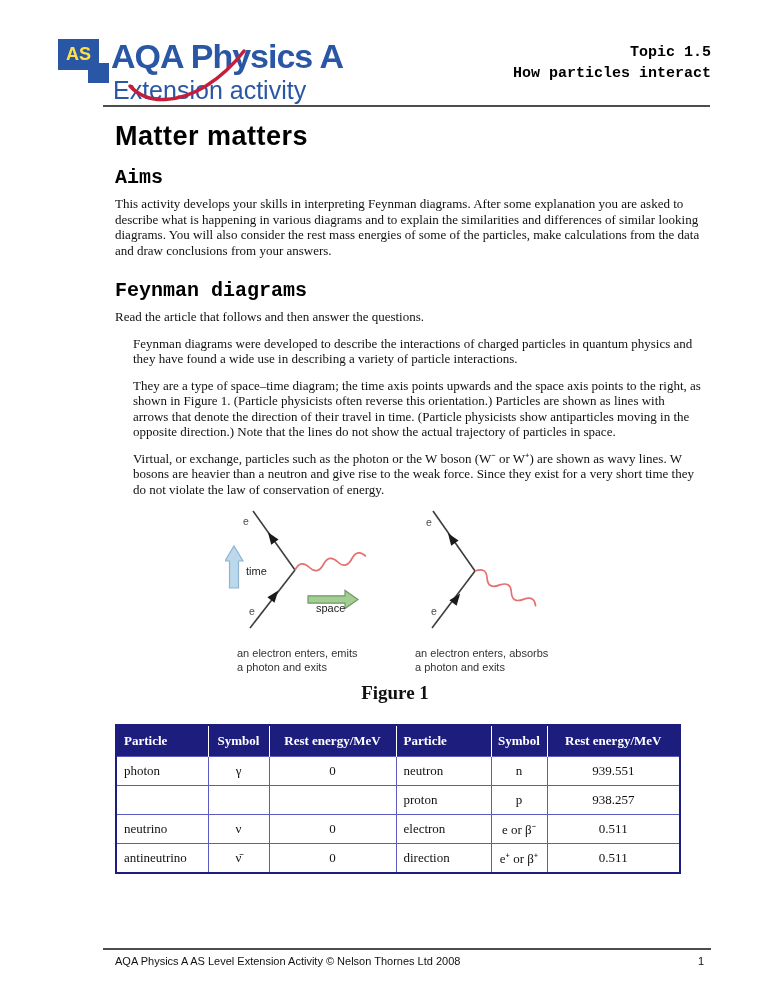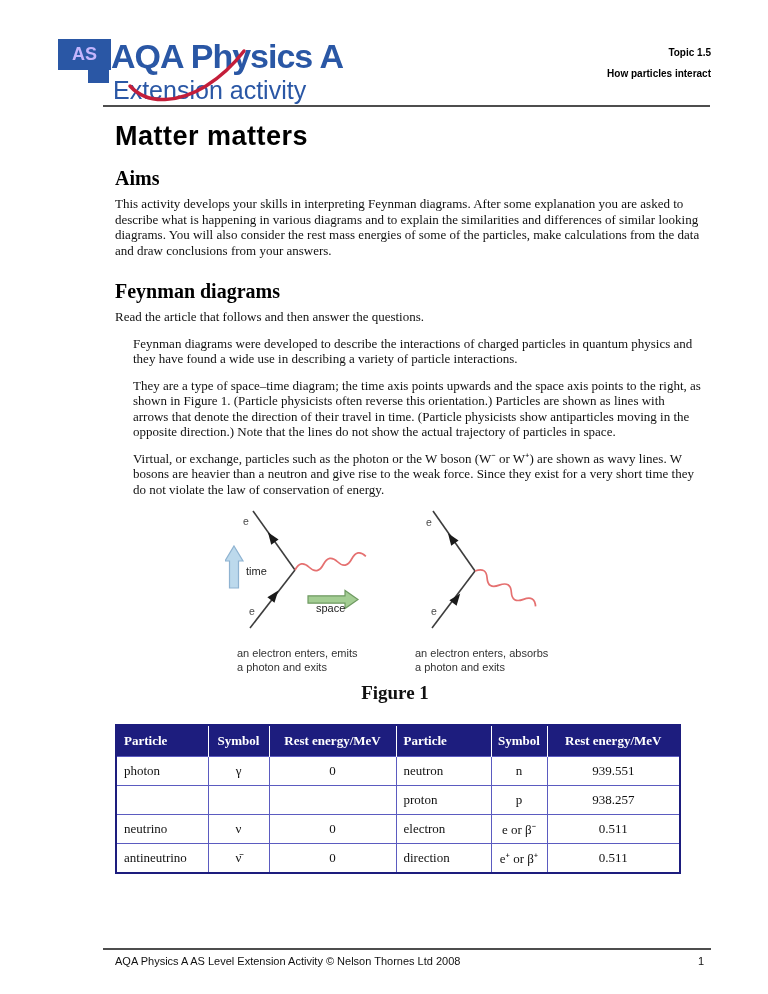--- a/index.html
+++ b/index.html
@@ -1,37 +1,37 @@
 <!DOCTYPE html>
 <html><head>
 <meta charset="utf-8">
 <style>
   html,body{margin:0;padding:0;background:#ffffff;}
   .page{position:relative;width:768px;height:994px;background:#ffffff;overflow:hidden;
         font-family:"Liberation Serif",serif;color:#111;}
 
   
-  .as-badge{position:absolute;left:58px;top:39px;width:53px;height:31px;background:#2a57a5;
-            color:#c4b5fd;font-family:"Liberation Sans",sans-serif;font-weight:bold;font-size:18px;
+  .as-badge{position:absolute;left:58px;top:39px;width:41px;height:31px;background:#2a57a5;
+            color:#fde047;font-family:"Liberation Sans",sans-serif;font-weight:bold;font-size:18px;
             display:flex;align-items:center;justify-content:center;}
   .as-badge-small{position:absolute;left:88px;top:63px;width:21px;height:20px;background:#2a57a5;}
   .logo-title{position:absolute;left:111px;top:38px;font-family:"Liberation Sans",sans-serif;
               font-size:34px;line-height:36px;font-weight:bold;letter-spacing:-1px;color:#2a57a5;}
   .logo-sub{position:absolute;left:113px;top:77px;font-family:"Liberation Sans",sans-serif;
             font-size:25px;line-height:27px;color:#2a57a5;}
   .swoosh{position:absolute;left:108px;top:34px;pointer-events:none;}
   .topic{position:absolute;right:57px;top:42px;text-align:right;
-         font-family:Liberation Sans, sans-serif;font-weight:bold;font-size:10px;line-height:21px;color:#000;}
+         font-family:Liberation Mono, monospace;font-weight:bold;font-size:15px;line-height:21px;color:#000;}
   .header-rule{position:absolute;left:103px;right:58px;top:105px;height:2px;background:#4d4d4d;}
 
   
   .content{position:absolute;left:115px;top:122px;width:596px;}
   h1.doc-title{margin:0 0 17px 0;font-family:"Liberation Sans",sans-serif;font-weight:800;
                font-size:27px;line-height:28px;letter-spacing:0.5px;color:#000;}
-  h2.sec{margin:0 0 7px 0;font-family:Liberation Serif, serif;font-weight:800;
+  h2.sec{margin:0 0 7px 0;font-family:Liberation Mono, monospace;font-weight:800;
          font-size:20px;line-height:22px;color:#000;}
   h2.sec.fd{margin-top:22px;}
   p.body{margin:0 8px 11px 0;font-size:13px;line-height:15.5px;width:588px;}
   p.body.indent{margin-left:18px;width:570px;}
 
   
   .figure-row{display:flex;margin-left:110px;margin-top:0;}
   .fig-block-left{width:190px;}
   .fig-block-right{width:160px;}
   .fig-caption{margin-top:9px;font-family:"Liberation Sans",sans-serif;font-size:11px;

